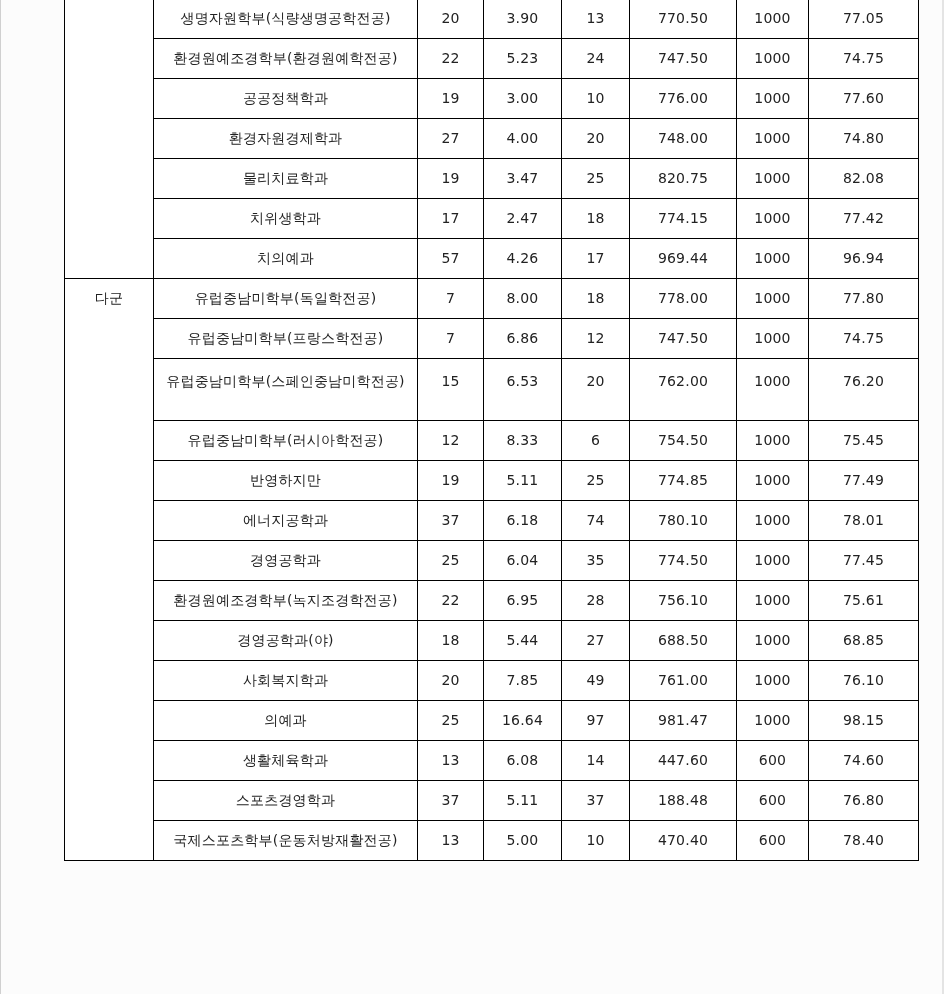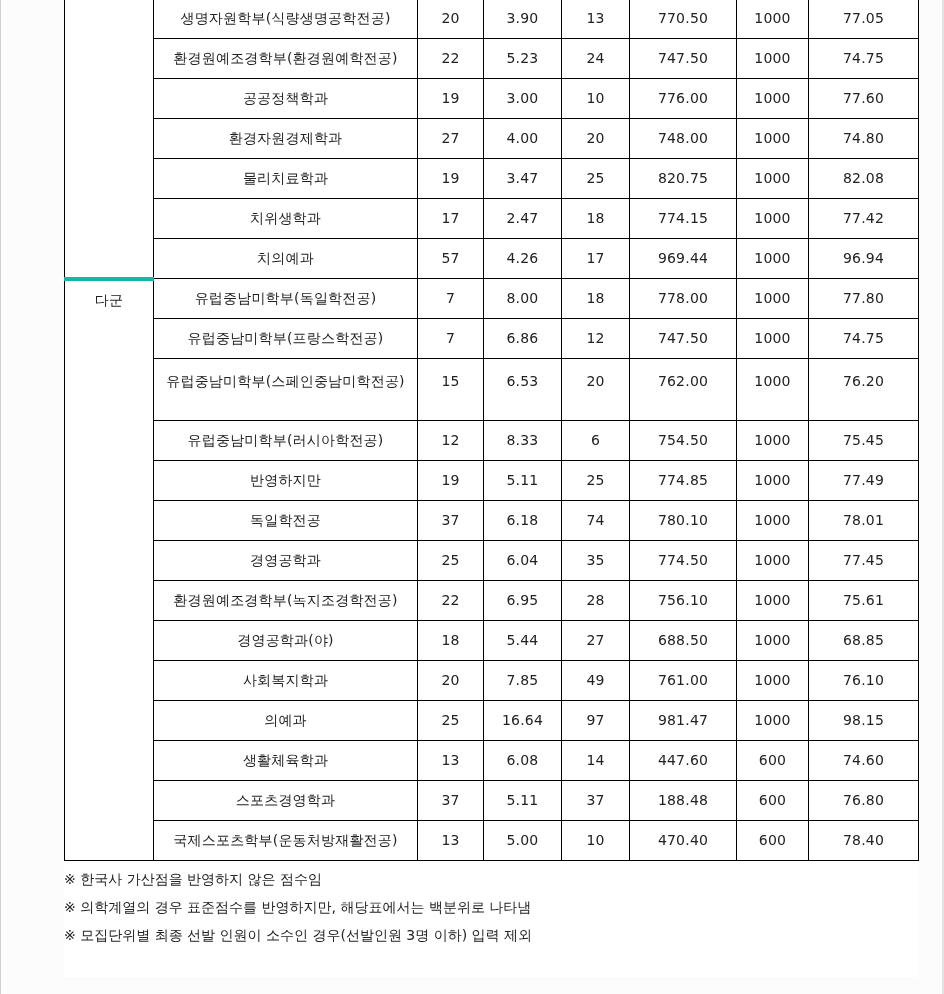--- a/index.html
+++ b/index.html
@@ -32,21 +32,21 @@
   table.score-table td {
     border: 1px solid #000;
     text-align: center;
     vertical-align: top;
     padding: 9px 4px 0 4px;
     height: 30px;
     line-height: 20px;
     letter-spacing: 0.2px;
   }
   table.score-table td.multi { padding-top: 9px; height: 52px; line-height: 26px; }
-  table.score-table td.group-cell { vertical-align: top; border-top: 4px solid #14b8a6; }
+  table.score-table td.group-cell { vertical-align: top; border-top: 1px solid #14b8a6; }
   table.score-table td.group-cell.cont { border-top: none; }
   table.score-table tr.first-row td { border-top: none; }
   .notes {
     padding: 4px 0 28px 0;
     font-size: 14px;
     line-height: 28px;
     color: #222;
     background: #ffffff;
   }
   .note { white-space: nowrap; }
@@ -174,21 +174,21 @@
         <tr>
           <td>반영하지만</td>
           <td>19</td>
           <td>5.11</td>
           <td>25</td>
           <td>774.85</td>
           <td>1000</td>
           <td>77.49</td>
         </tr>
         <tr>
-          <td>독일학전공</td>
+          <td>에너지공학과</td>
           <td>37</td>
           <td>6.18</td>
           <td>74</td>
           <td>780.10</td>
           <td>1000</td>
           <td>78.01</td>
         </tr>
         <tr>
           <td>경영공학과</td>
           <td>25</td>
@@ -257,18 +257,13 @@
           <td>13</td>
           <td>5.00</td>
           <td>10</td>
           <td>470.40</td>
           <td>600</td>
           <td>78.40</td>
         </tr>
       </tbody>
   </table>
 
-  <div class="notes">
-    <div class="note">※ 한국사 가산점을 반영하지 않은 점수임</div>
-    <div class="note">※ 의학계열의 경우 표준점수를 반영하지만, 해당표에서는 백분위로 나타냄</div>
-    <div class="note">※ 모집단위별 최종 선발 인원이 소수인 경우(선발인원 3명 이하) 입력 제외</div>
-  </div>
 </div>
 
 </body></html>

